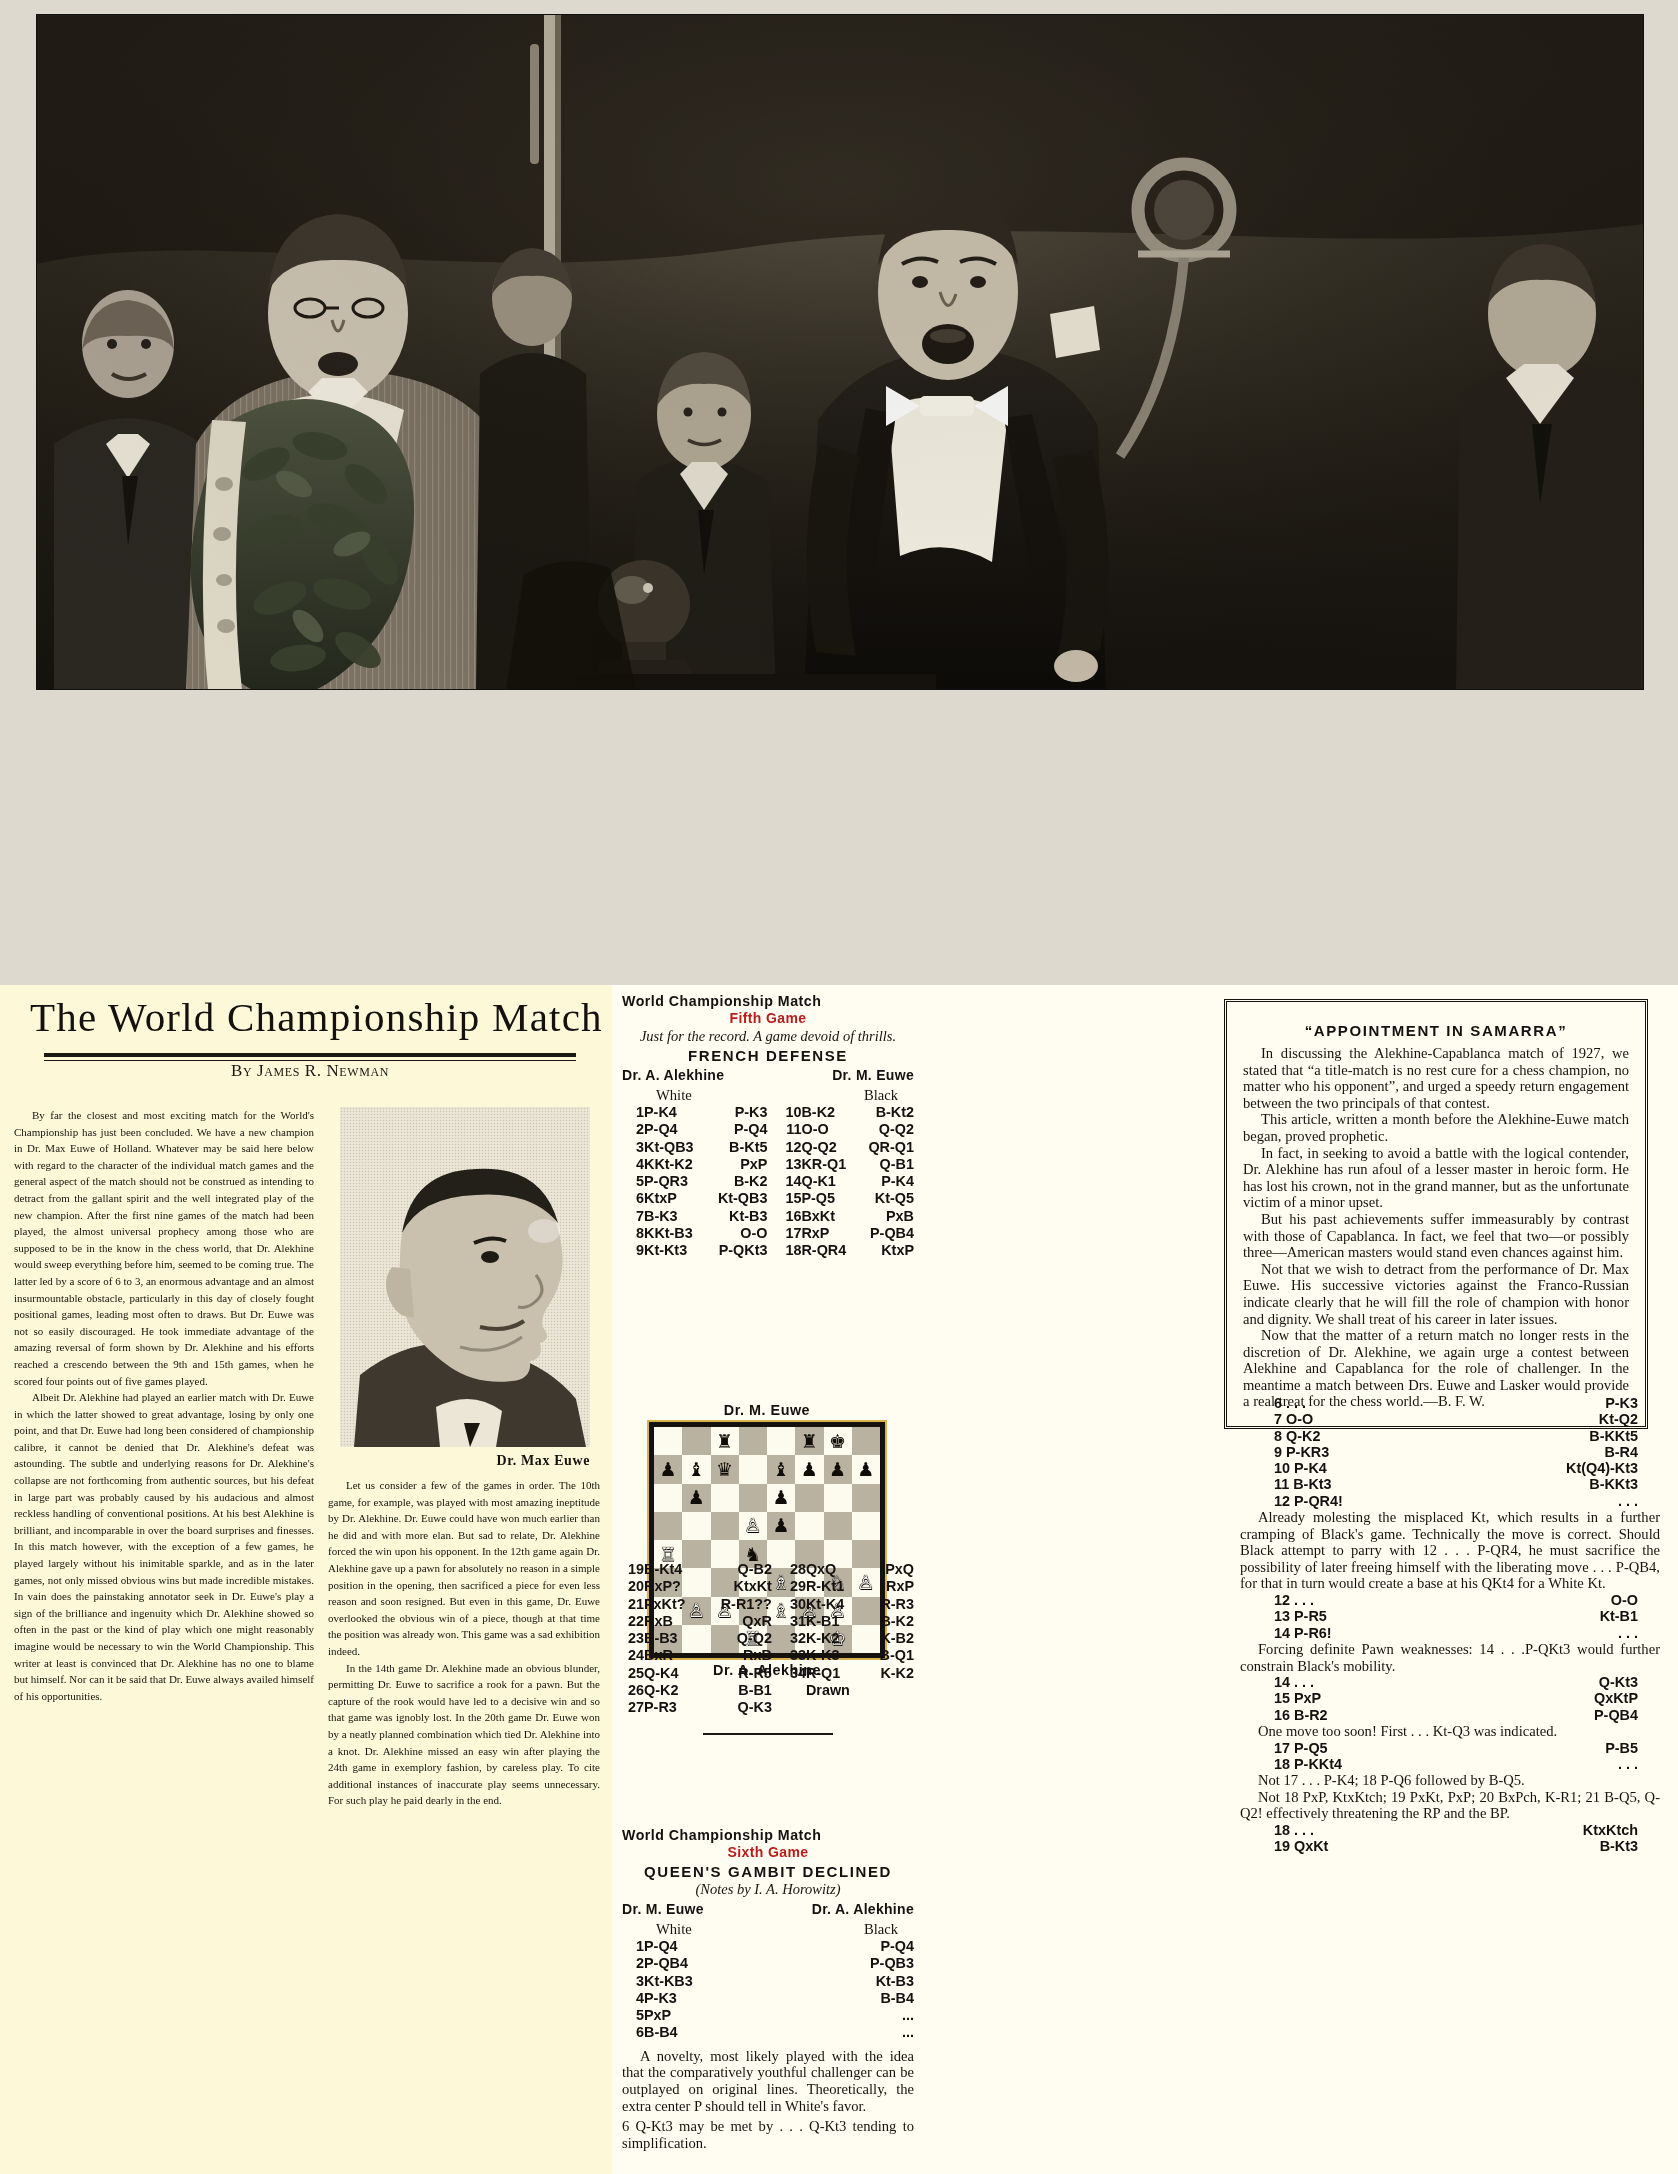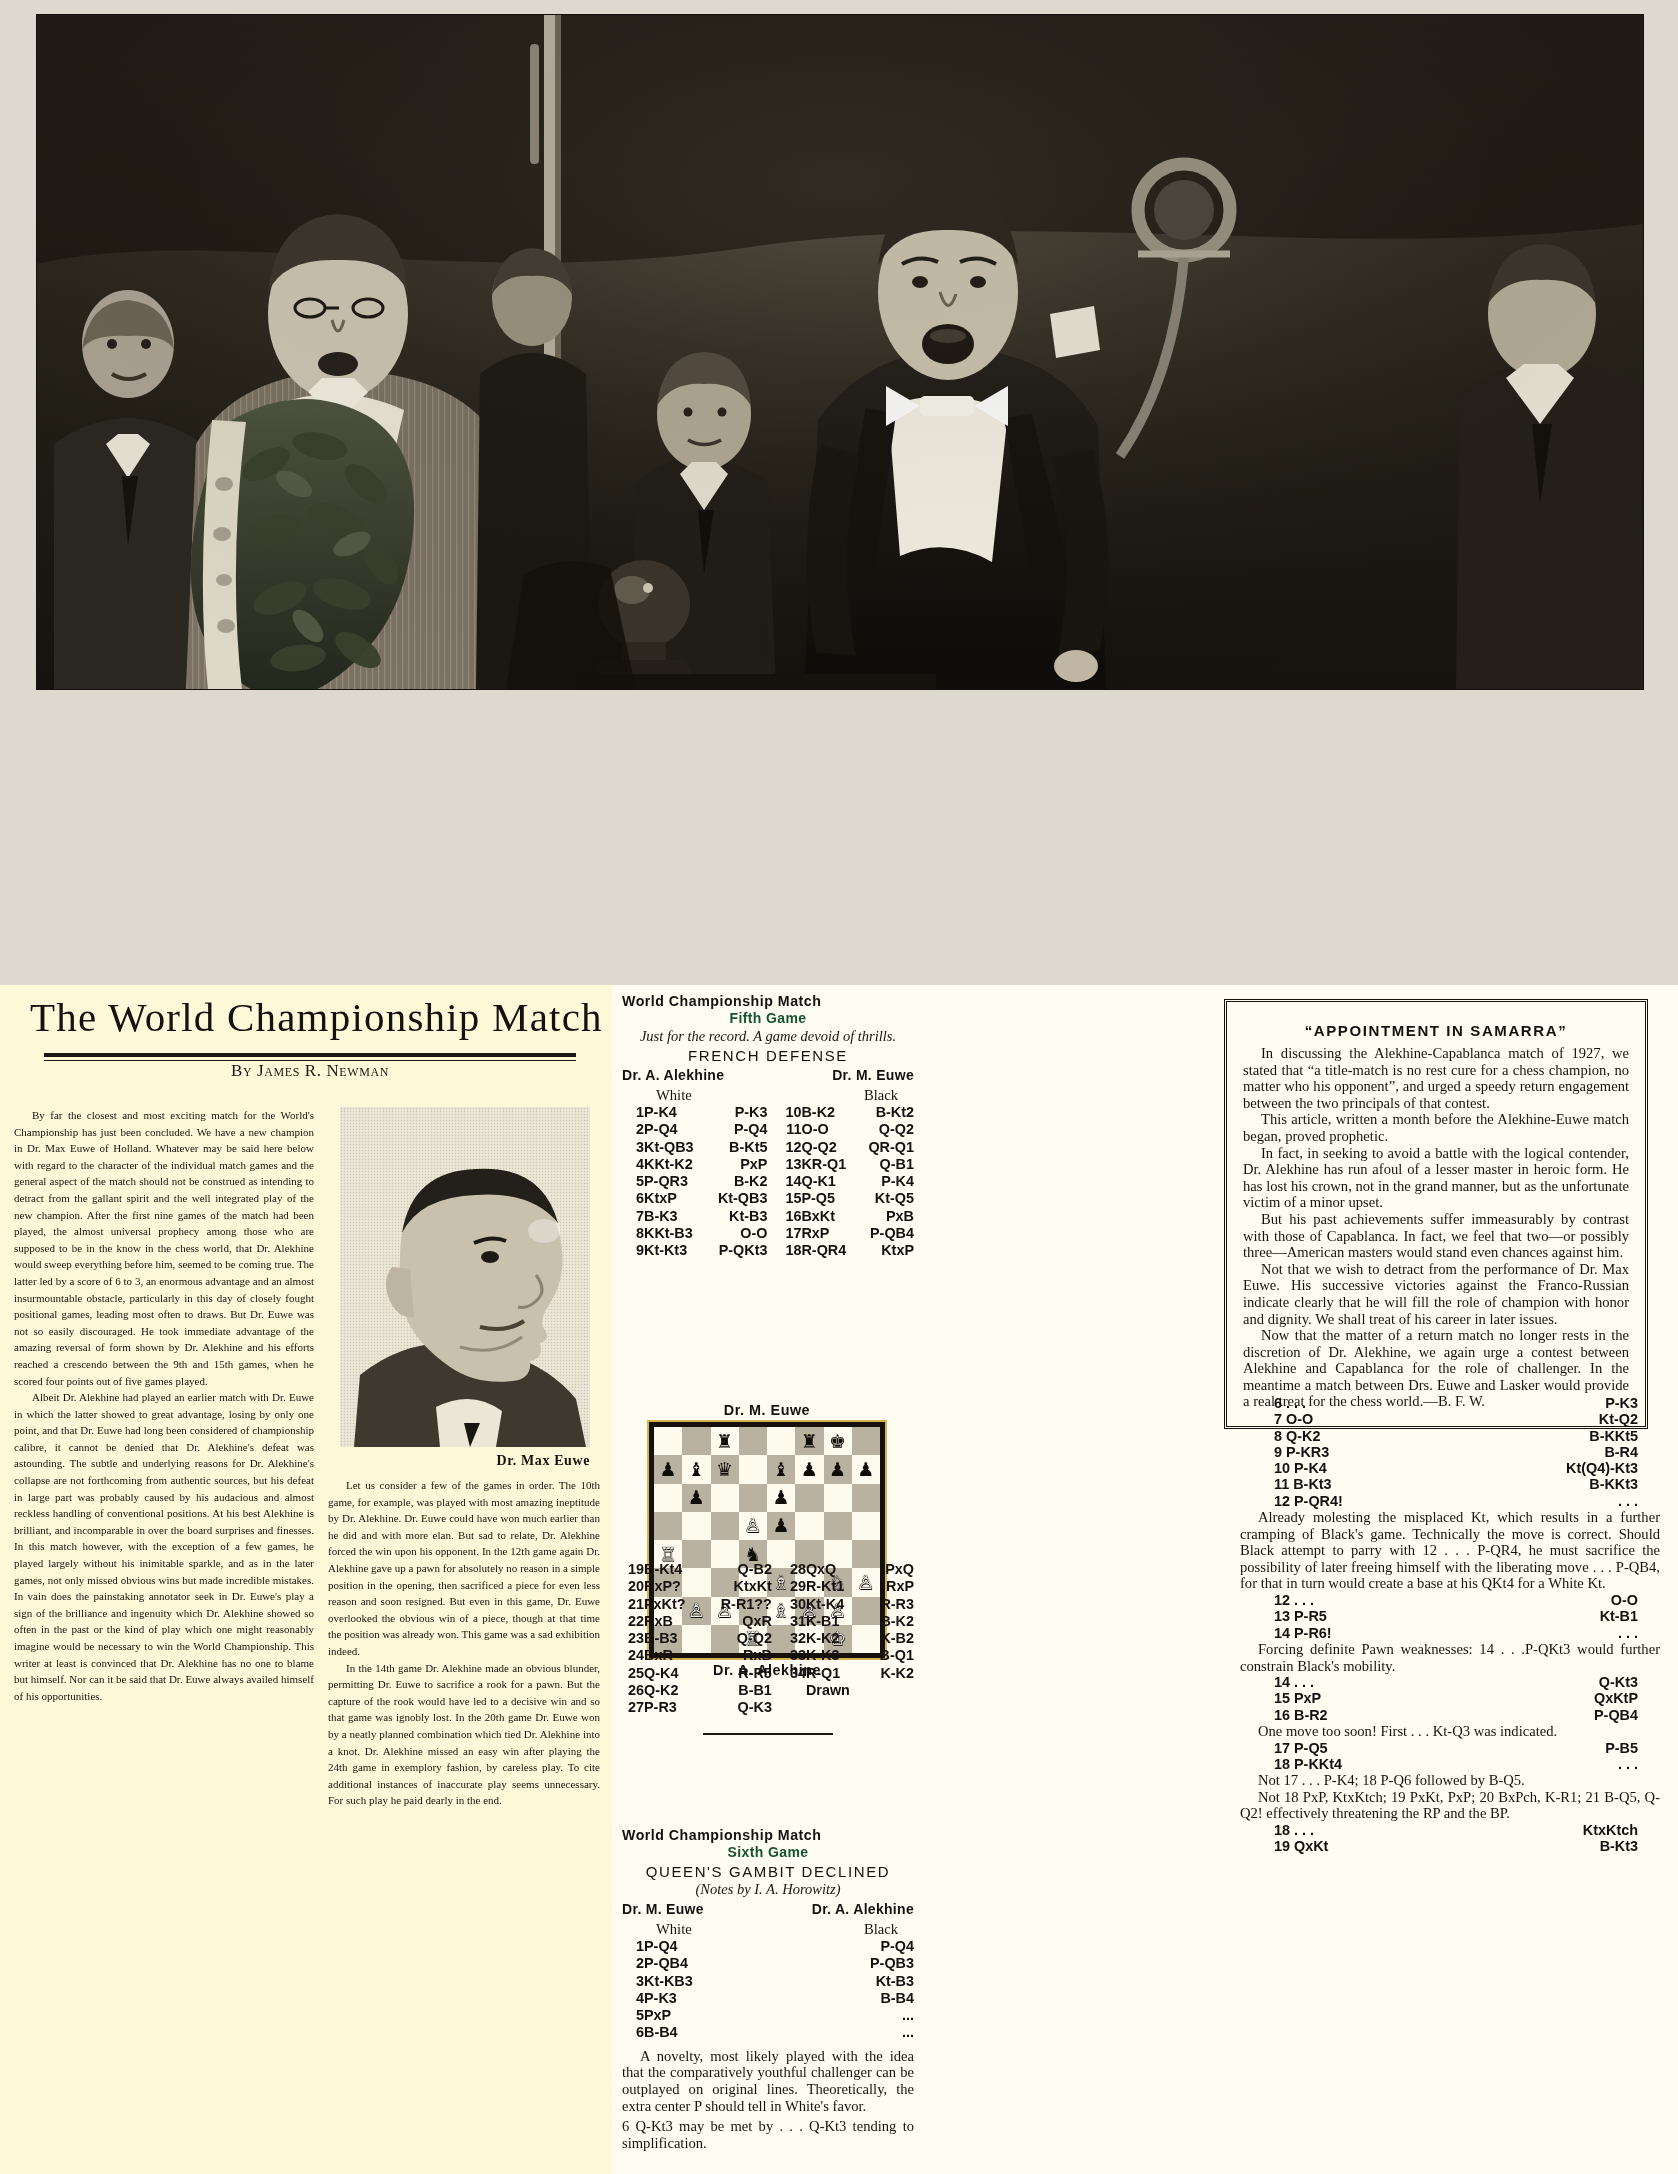--- a/index.html
+++ b/index.html
@@ -31,23 +31,23 @@
   
   .body-col{position:absolute;font-size:11px;line-height:16.6px;text-align:justify;color:#16130f;hyphens:auto;}
   .body-col p{margin:0 0 0 0;text-indent:18px;}
   #lcol1{left:14px;top:122px;width:300px;}
   #lcol2{left:328px;top:492px;width:272px;}
   .portrait-box{position:absolute;left:340px;top:122px;width:250px;height:340px;background:#efe9d8;overflow:hidden;}
   .portrait-cap{position:absolute;left:340px;top:468px;width:250px;text-align:right;font-size:14px;font-weight:700;letter-spacing:.6px;color:#16130f;}
 
   
   .gm-hd{text-align:left;font-family:"Liberation Sans",sans-serif;font-size:14.2px;font-weight:700;letter-spacing:.5px;color:#141110;line-height:17px;}
-  .gm-sub{text-align:center;font-family:"Liberation Sans",sans-serif;font-size:14px;font-weight:700;letter-spacing:.4px;color:#14532d;line-height:17px;}
+  .gm-sub{text-align:center;font-family:"Liberation Sans",sans-serif;font-size:14px;font-weight:700;letter-spacing:.4px;color:#b91c1c;line-height:17px;}
   .gm-ital{text-align:center;font-size:14.5px;font-style:italic;color:#16130f;line-height:18px;}
-  .gm-open{text-align:center;font-family:"Liberation Sans",sans-serif;font-size:15px;font-weight:400;letter-spacing:1.6px;color:#141110;margin-top:2px;}
+  .gm-open{text-align:center;font-family:"Liberation Sans",sans-serif;font-size:15px;font-weight:700;letter-spacing:1.6px;color:#141110;margin-top:2px;}
   .players{display:flex;justify-content:space-between;font-family:"Liberation Sans",sans-serif;font-size:14px;font-weight:700;letter-spacing:.3px;color:#141110;margin-top:3px;}
   .sides{display:flex;justify-content:space-between;font-size:14.6px;color:#16130f;margin-top:4px;gap:8px;}
   .sides span:first-child{margin-left:34px;}
   .sides span:last-child{margin-right:16px;}
 
   table.moves{border-collapse:collapse;font-family:"Liberation Sans",sans-serif;font-size:14.4px;font-weight:700;color:#141110;width:100%;}
   table.moves td{padding:0 0 1px 0;line-height:16.3px;white-space:nowrap;}
   td.no{width:22px;text-align:right;padding-right:5px;}
   td.w{text-align:left;}
   td.b{text-align:right;padding-right:6px;}

